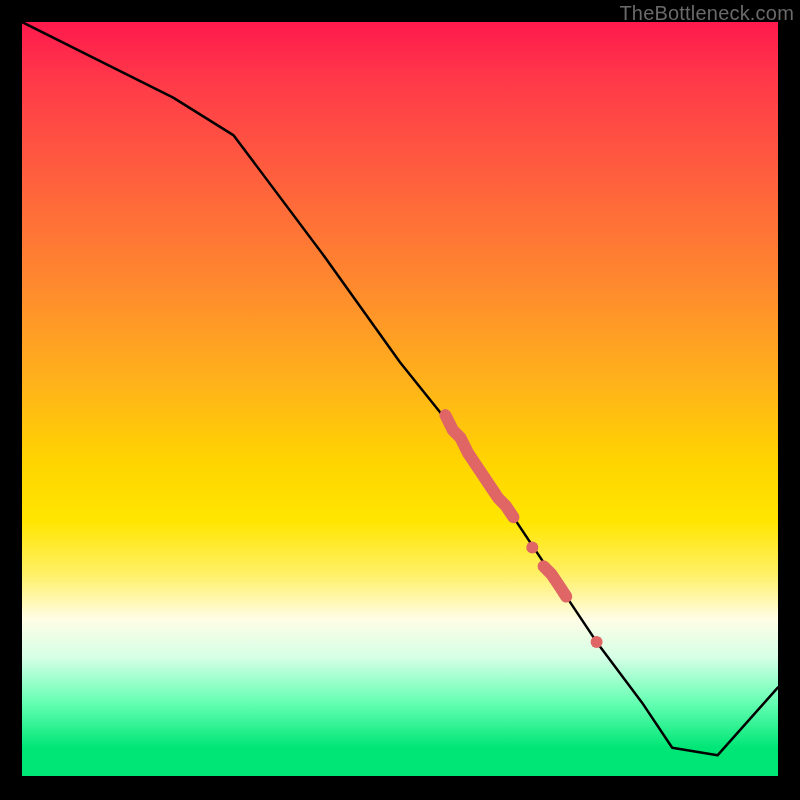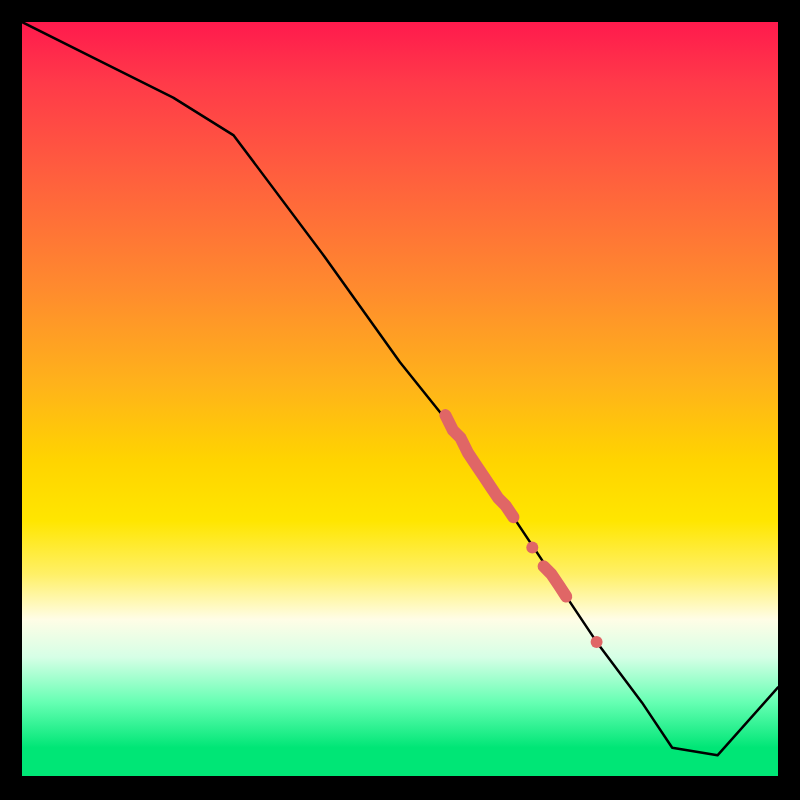--- a/index.html
+++ b/index.html
@@ -69,20 +69,21 @@
     height: 756px;
     z-index: 5;
   }
 </style>
 </head>
 <body>
 
 <div class="outer">
   <div class="plot"></div>
 
+  <div class="watermark">TheBottleneck.com</div>
 
   <svg class="overlay" viewBox="0 0 756 756" preserveAspectRatio="none">
     <path id="main-line" fill="none" stroke="#000000" stroke-width="2.5" stroke-linecap="round" stroke-linejoin="round" d="M0.0 0.0 L75.6 37.8 L151.2 75.6 L211.7 113.4 L302.4 234.4 L378.0 340.2 L438.5 415.8 L483.8 483.8 L529.2 551.9 L574.6 619.9 L619.9 680.4 L650.2 725.8 L695.5 733.3 L756.0 665.3 "></path>
     <g id="markers">
         <path d="M423.4 393.1 L430.9 408.2 L438.5 415.8 L446.0 430.9 L453.6 442.3 L461.2 453.6 L468.7 464.9 L476.3 476.3 L483.8 483.8 L491.4 495.2 " fill="none" stroke="#e06666" stroke-width="12" stroke-linecap="round"></path>
         <circle cx="510.3" cy="525.4" r="6" fill="#e06666"></circle>
         <path d="M521.6 544.3 L529.2 551.9 L536.8 563.2 L544.3 574.6 " fill="none" stroke="#e06666" stroke-width="12" stroke-linecap="round"></path>
         <circle cx="574.6" cy="619.9" r="6" fill="#e06666"></circle>
       </g>
   </svg>

